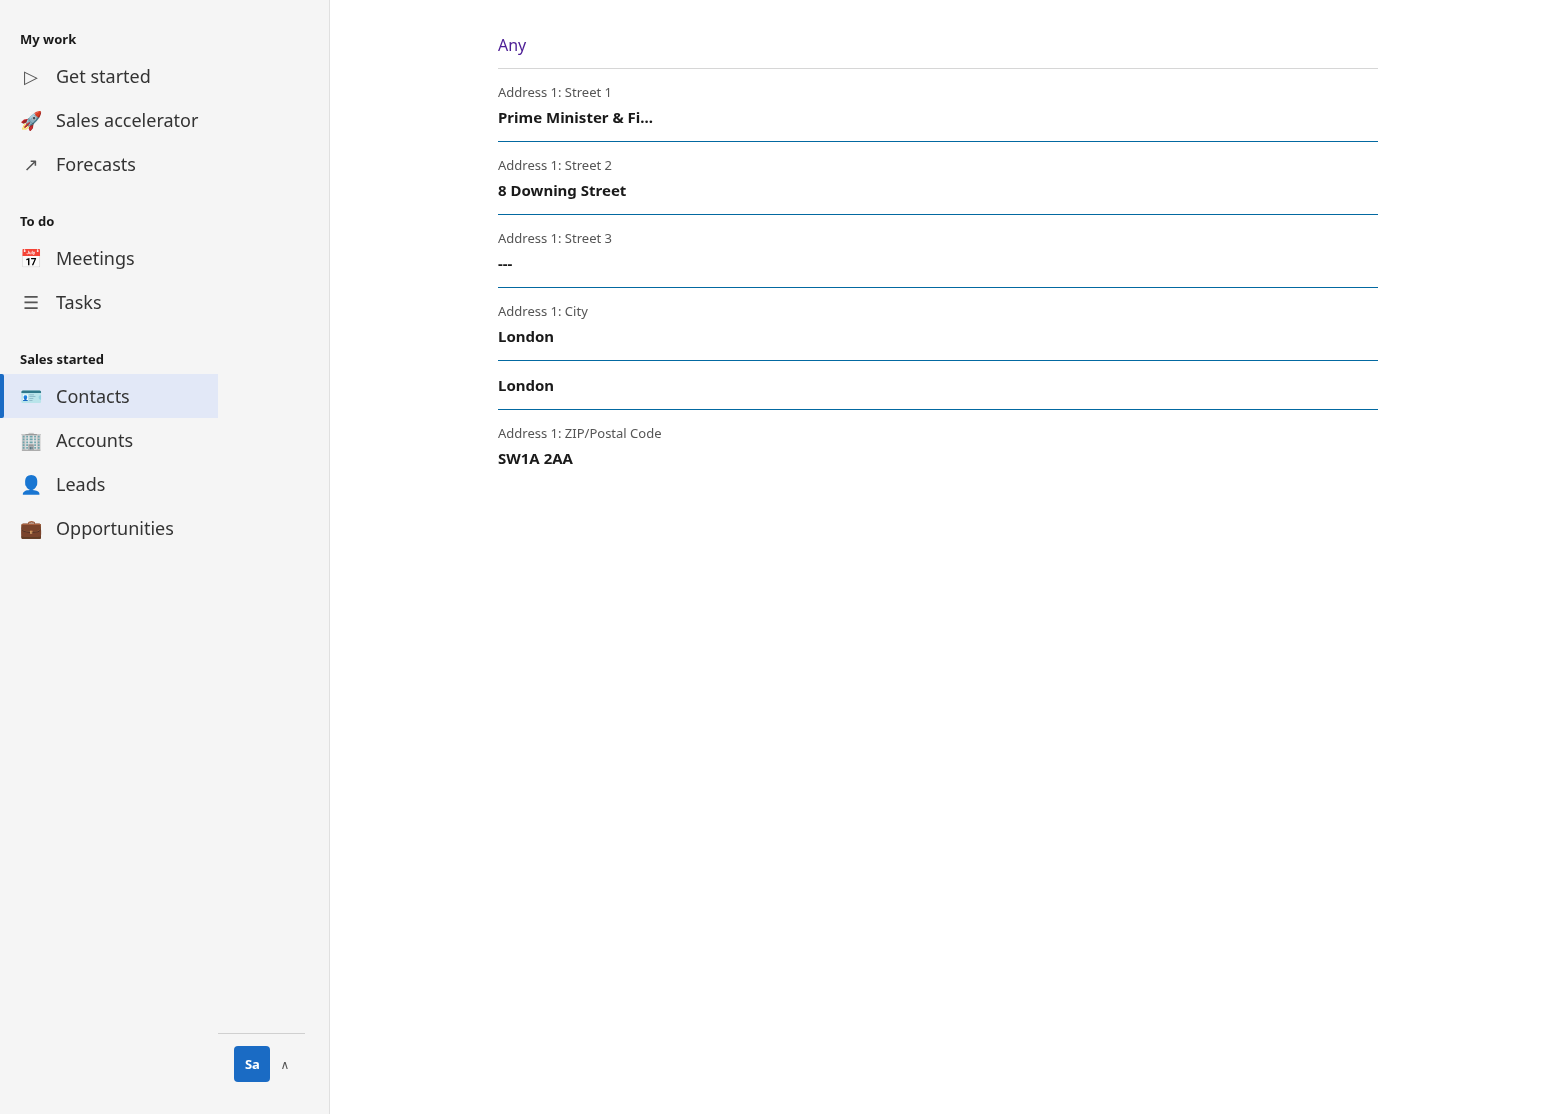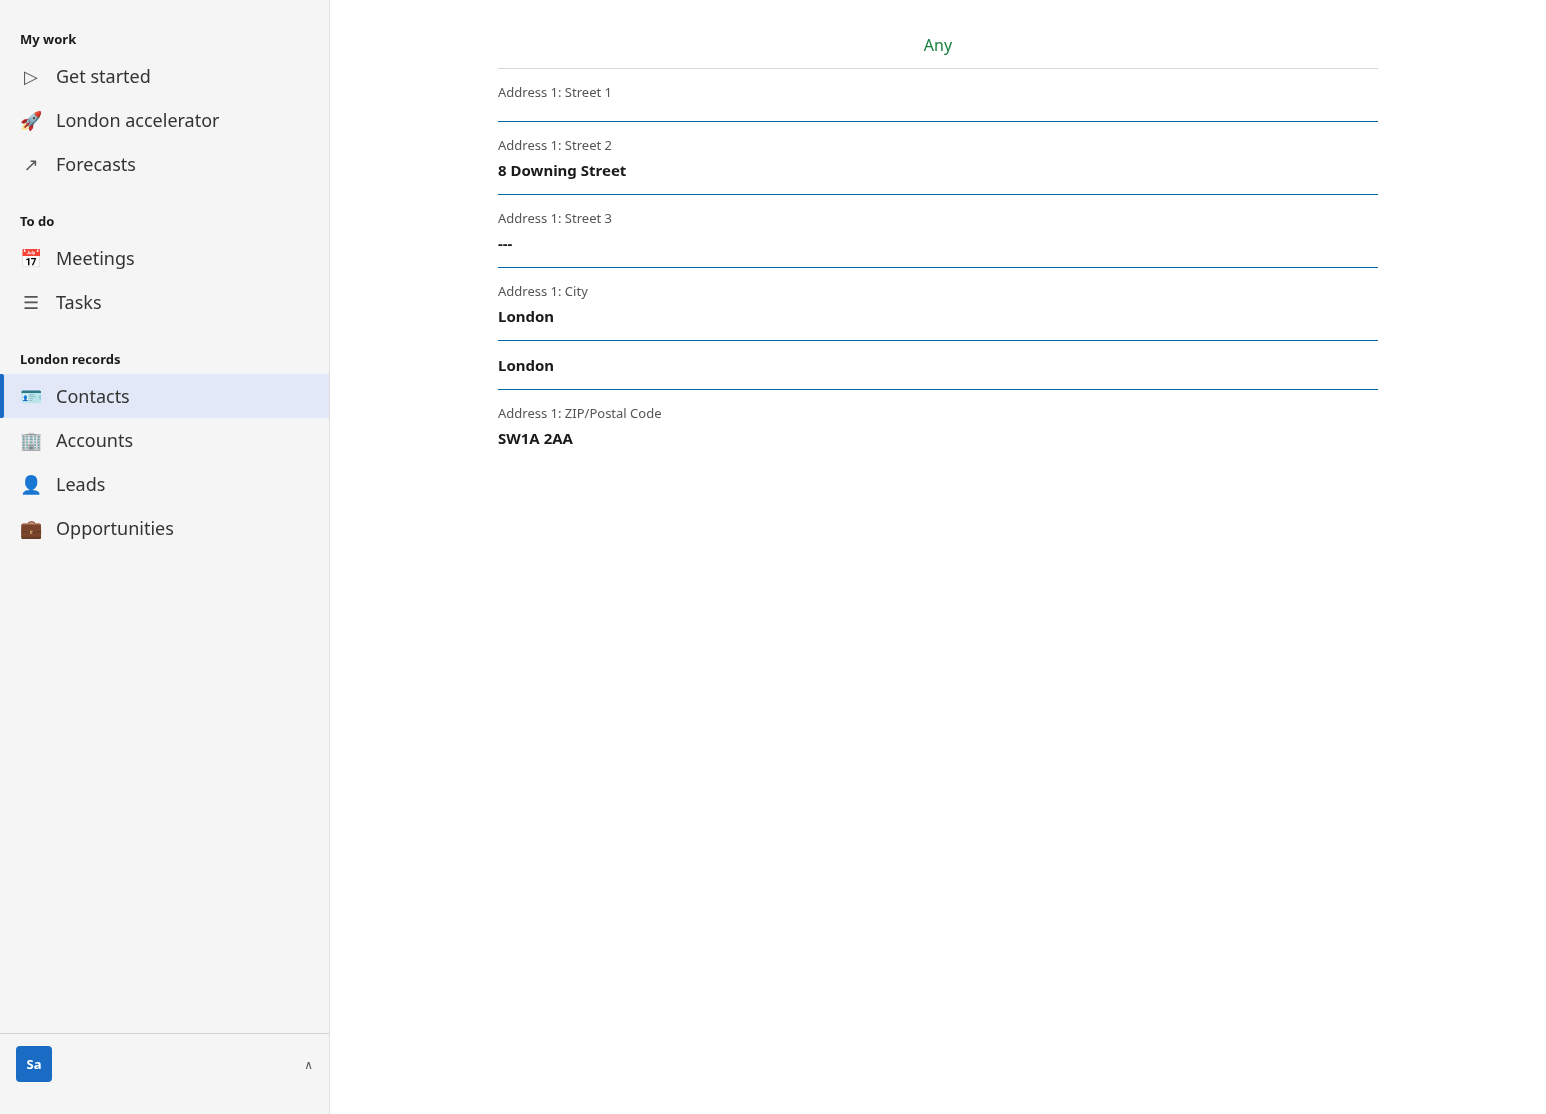--- a/index.html
+++ b/index.html
@@ -12,21 +12,20 @@
       overflow: hidden;
     }
 
     
     .sidebar {
       width: 330px;
       min-width: 330px;
       background: #f5f5f5;
       border-right: 1px solid #e0e0e0;
       display: flex;
-      flex-direction: column;
       padding: 20px 0;
       overflow-y: auto;
     }
 
     .sidebar-section-header {
       font-size: 13px;
       font-weight: 700;
       color: #1a1a1a;
       padding: 10px 20px 6px 20px;
     }
@@ -108,22 +107,21 @@
       font-size: 15px;
       font-weight: 700;
       color: #1a1a1a;
     }
 
     
     .any-row {
       padding: 14px 0 12px 0;
       border-bottom: 1px solid #d6d6d6;
       font-size: 16px;
-      color: #15803d;
-      text-align: center;
+      color: #4c1d95;
     }
 
     
     .sidebar-bottom {
       margin-top: auto;
       border-top: 1px solid #d0d0d0;
       padding: 12px 16px;
       display: flex;
       align-items: center;
       gap: 10px;
@@ -155,38 +153,38 @@
 
 <nav class="sidebar">
   <div id="sidebar-sections">
       <div class="sidebar-section-header">My work</div>
       <div class="sidebar-item">
         <span class="sidebar-icon">▷</span>
         <span class="sidebar-label">Get started</span>
       </div>
       <div class="sidebar-item">
         <span class="sidebar-icon">🚀</span>
-        <span class="sidebar-label">London accelerator</span>
+        <span class="sidebar-label">Sales accelerator</span>
       </div>
       <div class="sidebar-item">
         <span class="sidebar-icon">↗</span>
         <span class="sidebar-label">Forecasts</span>
       </div>
       <div class="sidebar-spacer"></div>
       <div class="sidebar-section-header">To do</div>
       <div class="sidebar-item">
         <span class="sidebar-icon">📅</span>
         <span class="sidebar-label">Meetings</span>
       </div>
       <div class="sidebar-item">
         <span class="sidebar-icon">☰</span>
         <span class="sidebar-label">Tasks</span>
       </div>
       <div class="sidebar-spacer"></div>
-      <div class="sidebar-section-header">London records</div>
+      <div class="sidebar-section-header">Sales started</div>
       <div class="sidebar-item active">
         <span class="sidebar-icon">🪪</span>
         <span class="sidebar-label">Contacts</span>
       </div>
       <div class="sidebar-item">
         <span class="sidebar-icon">🏢</span>
         <span class="sidebar-label">Accounts</span>
       </div>
       <div class="sidebar-item">
         <span class="sidebar-icon">👤</span>
@@ -207,20 +205,21 @@
 </nav>
 
 <main class="main-content">
   <div class="form-container">
     <div class="any-row">
       <span>Any</span>
     </div>
     <div id="form-fields">
         <div class="form-field">
           <div class="field-label">Address 1: Street 1</div>
+          <div class="field-value">Prime Minister &amp; Fi...</div>
         </div>
         <div class="form-field">
           <div class="field-label">Address 1: Street 2</div>
           <div class="field-value">8 Downing Street</div>
         </div>
         <div class="form-field">
           <div class="field-label">Address 1: Street 3</div>
           <div class="field-value">---</div>
         </div>
         <div class="form-field">

